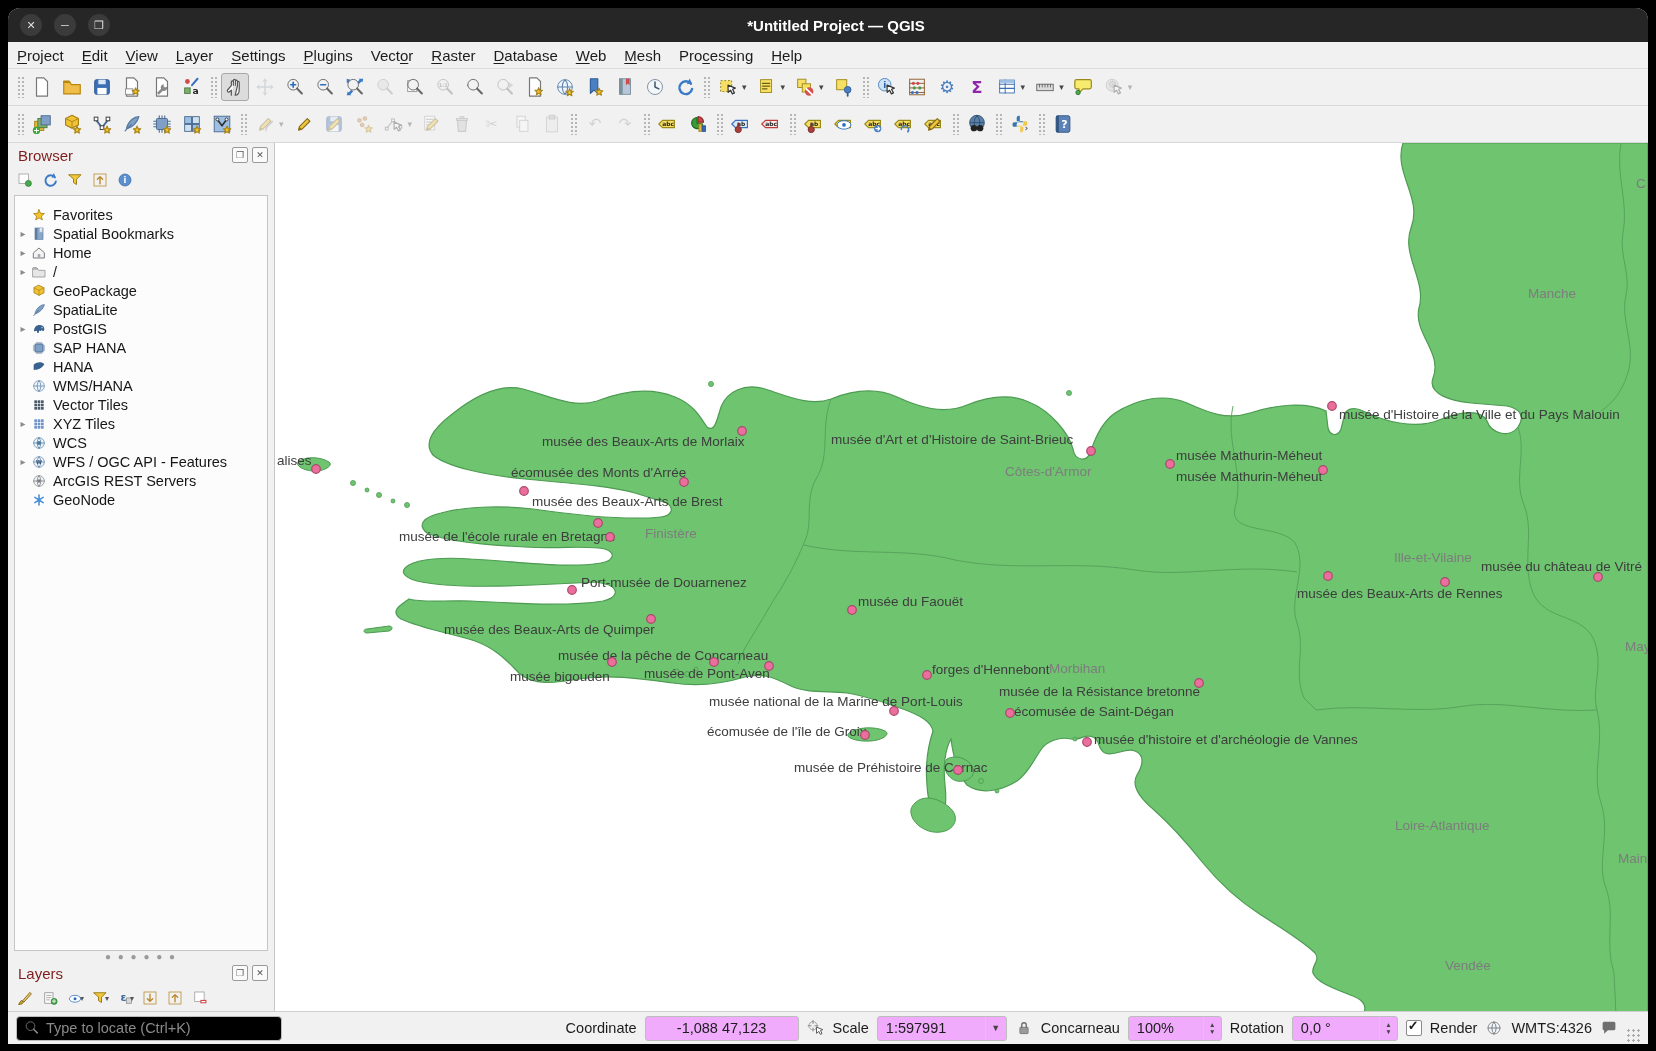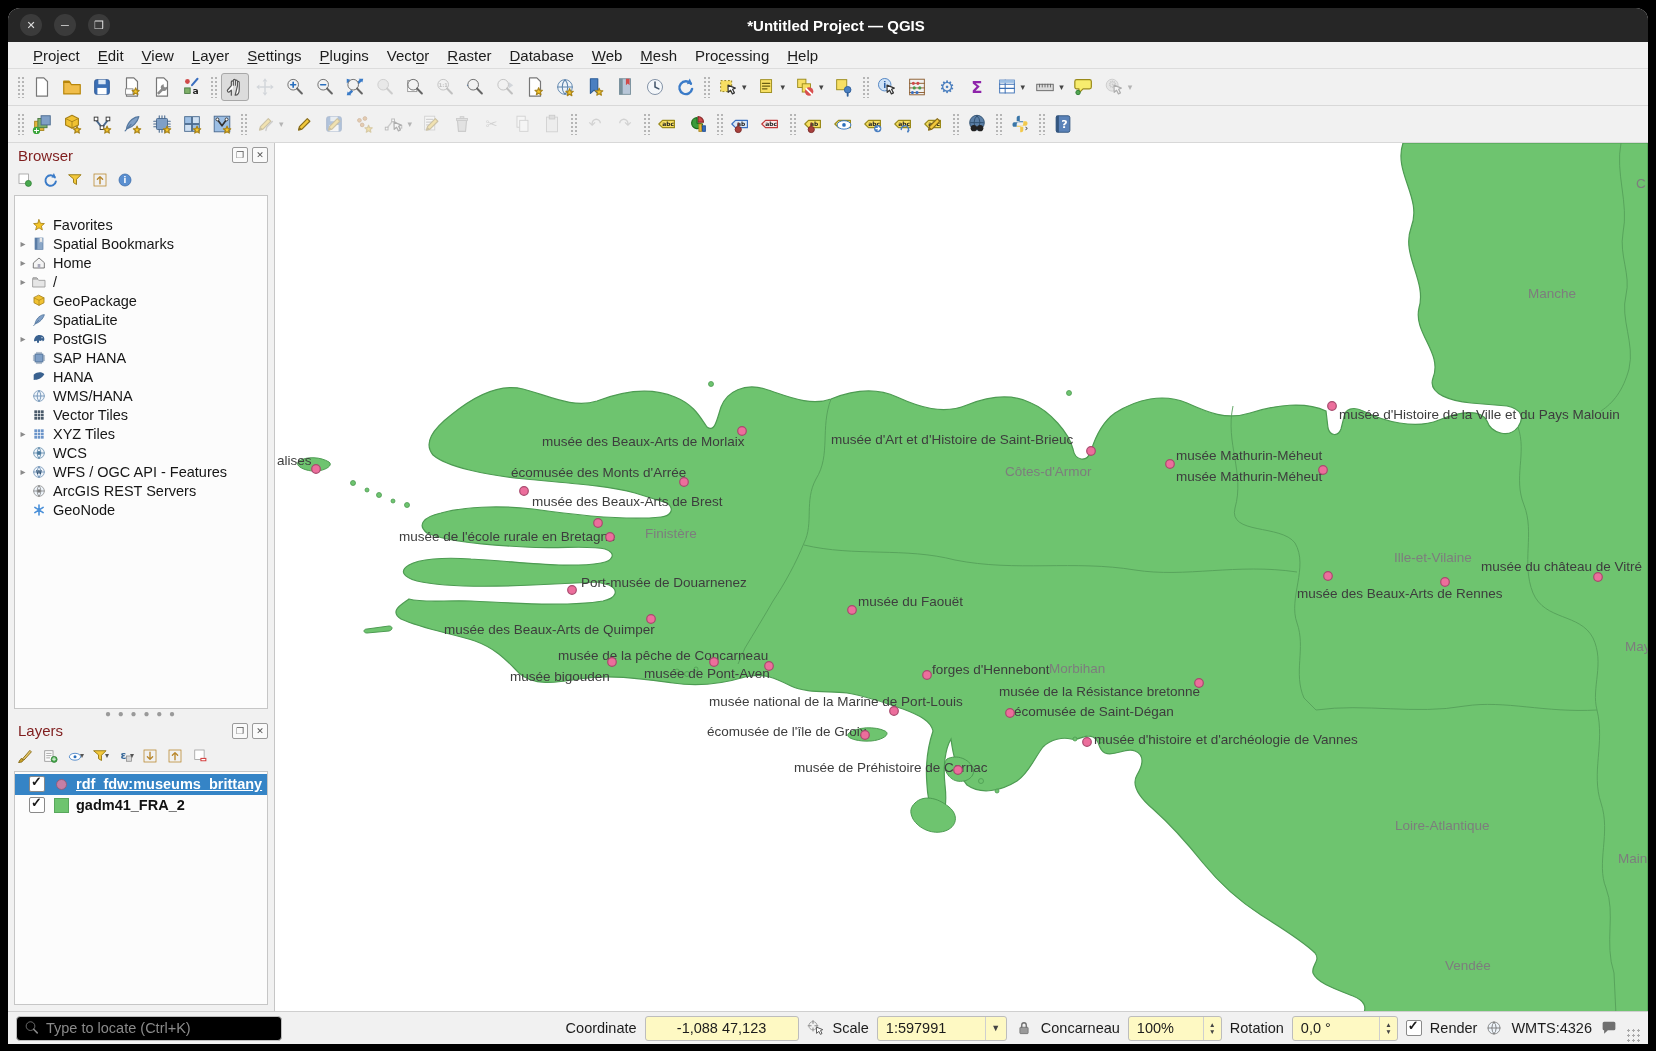--- a/index.html
+++ b/index.html
@@ -7,21 +7,21 @@
        font-family:"Liberation Sans",sans-serif;-webkit-font-smoothing:antialiased;}
   .window{position:absolute;left:8px;top:8px;width:1640px;height:1036px;background:#f1f1f1;
           border-radius:12px 12px 0 0;overflow:hidden;display:flex;flex-direction:column;}
   
   .titlebar{height:34px;background:#262626;display:flex;align-items:center;position:relative;flex:0 0 auto;}
   .winbtn{width:22px;height:22px;border-radius:50%;background:#3b3b3b;color:#dedede;display:flex;
           align-items:center;justify-content:center;font-size:11px;margin-left:12px;cursor:default;}
   .title{position:absolute;left:16px;right:0;text-align:center;color:#fff;font-weight:bold;font-size:15px;pointer-events:none;}
   
   .menubar{height:26px;background:#f1f1f1;border-bottom:1px solid #dcdcdc;display:flex;align-items:center;
-           padding-left:16px;font-size:15px;color:#1c1c1c;flex:0 0 auto;}
+           font-size:15px;color:#1c1c1c;flex:0 0 auto;}
   .menu-item{padding:2px 9px;border-radius:3px;}
   .menu-item u{text-decoration:underline;text-underline-offset:2px;}
   
   .toolbar{height:36px;background:#f1f1f1;border-bottom:1px solid #d8d8d8;display:flex;align-items:center;
            padding-left:6px;flex:0 0 auto;}
   .tb-handle{width:7px;height:22px;margin:0 3px;background-image:radial-gradient(#b5b5b5 1px,transparent 1.2px);
              background-size:4px 4px;flex:0 0 auto;}
   .tb-sep{width:7px;height:22px;margin:0 3px;background-image:radial-gradient(#b5b5b5 1px,transparent 1.2px);
           background-size:4px 4px;flex:0 0 auto;}
   .tb-btn{display:flex;align-items:center;padding:2px;border:1px solid transparent;border-radius:3px;margin:0 1px;flex:0 0 auto;}
@@ -33,21 +33,21 @@
   .main{flex:1 1 auto;display:flex;min-height:0;}
   .dock{width:266px;flex:0 0 auto;background:#f1f1f1;border-right:1px solid #c6c6c6;display:flex;flex-direction:column;}
   .panel-header{height:24px;display:flex;align-items:center;padding:0 6px 0 10px;flex:0 0 auto;}
   .panel-title{font-size:15px;color:#7f1d1d;flex:1;}
   .ph-btn{width:14px;height:14px;border:1px solid #9a9a9a;border-radius:2px;background:#fafafa;color:#555;
           display:flex;align-items:center;justify-content:center;font-size:9px;margin-left:4px;}
   .panel-toolbar{height:26px;display:flex;align-items:center;padding-left:8px;gap:7px;flex:0 0 auto;}
   .pt-ic{width:18px;height:18px;display:block;}
   .pt-dd{font-size:8px;color:#555;margin-left:-4px;}
   .tree{flex:1 1 auto;background:#fcfcfc;border:1px solid #c6c6c6;margin:2px 6px 0 6px;overflow:hidden;
-        font-size:14.5px;color:#161616;padding-top:19px;}
+        font-size:14.5px;color:#161616;padding-top:9px;}
   .tree-row{height:19px;display:flex;align-items:center;}
   .tree-arrow{width:16px;text-align:center;color:#8a8a8a;font-size:10px;flex:0 0 auto;}
   .tree-ic{width:16px;height:16px;margin-right:6px;flex:0 0 auto;}
   .splitter{height:10px;display:flex;align-items:center;justify-content:center;color:#9a9a9a;
             font-size:10px;letter-spacing:2px;flex:0 0 auto;}
   .layer-list{flex:1 1 auto;background:#fcfcfc;border:1px solid #c6c6c6;margin:2px 6px 6px 6px;overflow:hidden;
               font-size:14.5px;padding-top:2px;}
   .layer-row{height:21px;display:flex;align-items:center;padding-left:14px;font-weight:bold;color:#111;}
   .layer-row.selected{background:#3584c6;color:#fff;}
   .layer-row.selected .layer-label{text-decoration:underline;}
@@ -58,21 +58,21 @@
   .canvas{flex:1 1 auto;background:#fff;position:relative;overflow:hidden;}
   .canvas svg{display:block;}
   
   .statusbar{height:32px;background:#f1f1f1;border-top:1px solid #cfcfcf;display:flex;align-items:center;
              padding:0 8px;gap:8px;font-size:14.5px;color:#1c1c1c;flex:0 0 auto;}
   .locate{width:252px;height:23px;border:1px solid #bdbdbd;border-radius:4px;background:#000000;display:flex;
           align-items:center;padding:0 6px;gap:5px;flex:0 0 auto;}
   .locate .ph{color:#8a8a8a;font-size:14.5px;white-space:nowrap;}
   .sb-spacer{flex:1 1 auto;}
   .sb-label{white-space:nowrap;}
-  .sb-field{height:23px;border:1px solid #bdbdbd;border-radius:3px;background:#fef9c3;display:flex;
+  .sb-field{height:23px;border:1px solid #bdbdbd;border-radius:3px;background:#f0abfc;display:flex;
             align-items:center;flex:0 0 auto;}
   .sb-val{padding:0 8px;white-space:nowrap;font-size:14.5px;}
   .sb-arrows{width:17px;align-self:stretch;border-left:1px solid #cfcfcf;display:flex;flex-direction:column;
              align-items:center;justify-content:center;font-size:6.5px;color:#444;line-height:7px;}
   .sb-combo-arrow{width:20px;align-self:stretch;border-left:1px solid #cfcfcf;display:flex;align-items:center;
                   justify-content:center;font-size:9px;color:#444;}
   .sb-ic{width:18px;height:18px;display:block;flex:0 0 auto;}
   .grip{width:14px;height:14px;background-image:radial-gradient(#a8a8a8 1px,transparent 1.2px);
         background-size:5px 5px;align-self:flex-end;margin-bottom:2px;}
 </style>
@@ -1012,36 +1012,20 @@
           </span>
           <span style="display: flex; align-items: center;">
             <span class="pt-ic">
               <svg viewBox="0 0 24 24" width="18" height="18" style="display:block">
                 <rect x="5" y="4" width="12.5" height="12.5" fill="#fff" stroke="#999"></rect>
                 <rect x="12.5" y="14.5" width="8" height="4.5" fill="#d64545"></rect>
                 <path d="M14.5,16.7 h4" fill="none" stroke="#fff" stroke-width="1.6" stroke-linecap="round" stroke-linejoin="round"></path>
               </svg>
             </span>
           </span>
-        </div>
-      <div class="layer-list" id="layer-list">
-          <div class="layer-row selected">
-            <span class="cb checked"></span>
-            <span class="sym">
-              <span style="width:9px;height:9px;border-radius:50%;background:#c47fa5;border:1px solid #8f5f7d;display:block"></span>
-            </span>
-            <span class="layer-label">rdf_fdw:museums_brittany</span>
-          </div>
-          <div class="layer-row">
-            <span class="cb checked"></span>
-            <span class="sym">
-              <span style="width:13px;height:13px;background:#6ec46f;border:1px solid #58a75c;display:block"></span>
-            </span>
-            <span class="layer-label">gadm41_FRA_2</span>
-          </div>
         </div>
 
     </div>
 
     <div class="canvas" id="map-canvas">
         <svg viewBox="0 0 1373 872" width="1373" height="872">
           <rect x="0" y="0" width="1373" height="872" fill="#ffffff"></rect>
           <path d="M1373,0 L1128,0 C1118,30 1148,55 1136,85 C1126,112 1152,138 1144,165 C1138,190 1168,210 1158,235 C1152,252 1178,258 1196,260 L1232,263 C1246,266 1250,274 1243,284 C1234,296 1216,290 1212,278 C1206,266 1186,268 1164,277 C1140,287 1108,278 1088,268 C1078,263 1070,266 1069,274 L1066,286 C1063,294 1055,293 1053,285 L1051,268 C1030,258 1000,262 975,270 C950,278 930,268 912,260 C888,250 862,256 840,270 C826,280 820,295 816,308 C812,320 800,318 798,306 C794,290 775,268 756,260 C736,250 712,254 692,262 C668,272 644,264 622,254 C600,244 576,248 556,256 C534,264 510,252 490,246 C470,240 452,248 446,264 C442,276 440,290 432,284 C426,276 420,262 400,254 C376,244 348,248 322,258 C298,266 272,252 248,246 C224,240 198,254 176,272 C158,286 148,300 158,312 C172,324 210,332 250,336 C290,340 330,342 360,350 L392,360 C400,366 396,373 386,374 C350,378 300,372 258,366 C222,362 188,364 166,370 C148,374 142,382 152,390 C170,398 210,402 250,404 C285,406 315,402 330,406 C342,410 338,418 326,420 C290,426 240,418 196,416 C168,414 144,416 134,422 C124,428 128,434 142,438 C168,444 215,444 258,442 L322,439 L334,442 C344,447 342,455 328,458 C290,464 240,460 196,458 C170,457 148,460 134,456 C126,462 114,468 126,476 C148,486 175,490 200,498 C222,506 232,518 244,530 C258,543 280,540 304,536 C336,531 368,536 398,540 C424,544 450,540 470,534 C488,529 502,536 516,543 C530,550 552,548 572,550 C592,553 610,560 628,566 C644,572 656,578 658,588 C654,600 650,620 652,642 C653,660 658,674 664,674 C670,674 672,660 670,642 C668,624 670,606 676,596 C678,612 682,630 692,642 C706,652 726,648 742,638 C754,630 760,614 768,604 C776,596 788,594 796,596 C806,598 810,590 818,594 C826,598 822,606 830,610 C840,614 850,604 860,608 C870,612 868,622 862,632 C856,642 864,654 878,666 C896,682 912,700 928,720 C946,742 964,758 986,772 C1008,786 1028,798 1040,810 C1046,818 1036,822 1038,830 C1042,840 1060,846 1078,853 C1090,858 1092,864 1088,872 L1373,872 Z" fill="#6ec46f" stroke="#4d9b52" stroke-width="1.2"></path>
           <path d="M24,318 c8,-5 22,-4 30,1 c4,3 -2,8 -12,9 c-10,1 -24,-5 -18,-10 z" fill="#6ec46f" stroke="#4d9b52" stroke-width="1"></path>
           <path d="M92,486 l22,-3 c4,0 4,4 0,5 l-22,2 c-4,0 -4,-4 0,-4 z" fill="#6ec46f" stroke="#4d9b52" stroke-width="1"></path>

